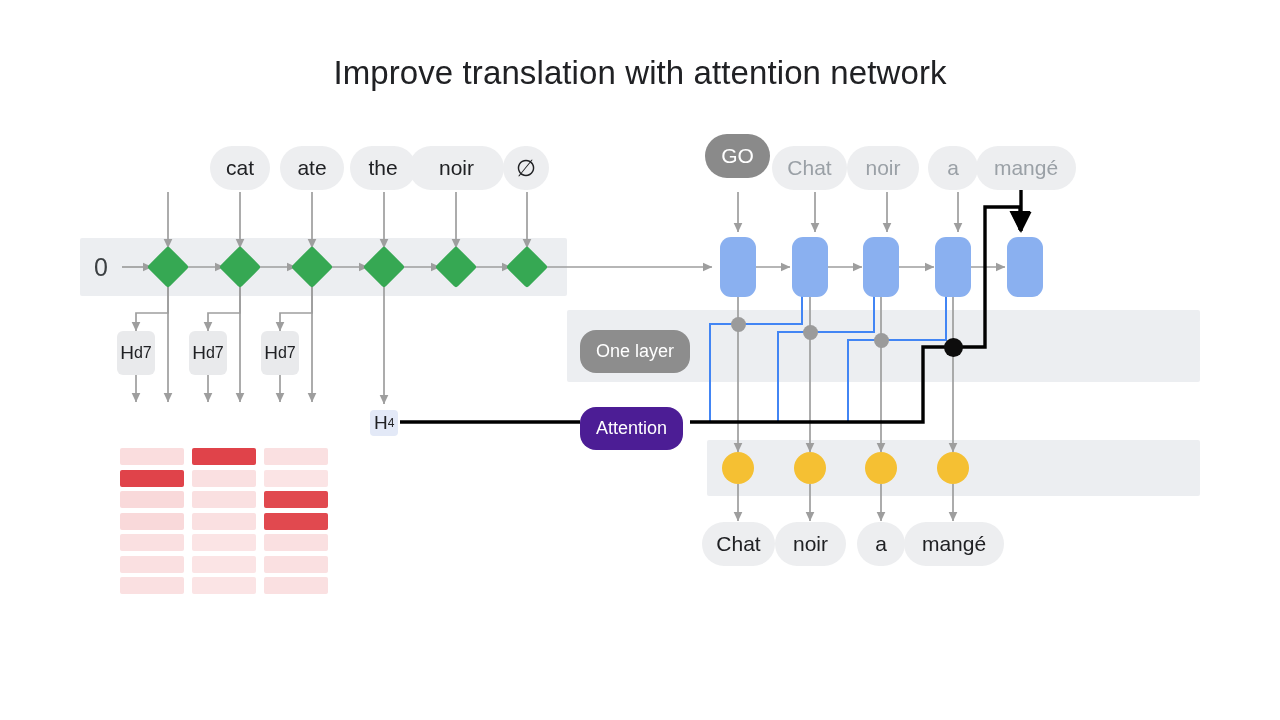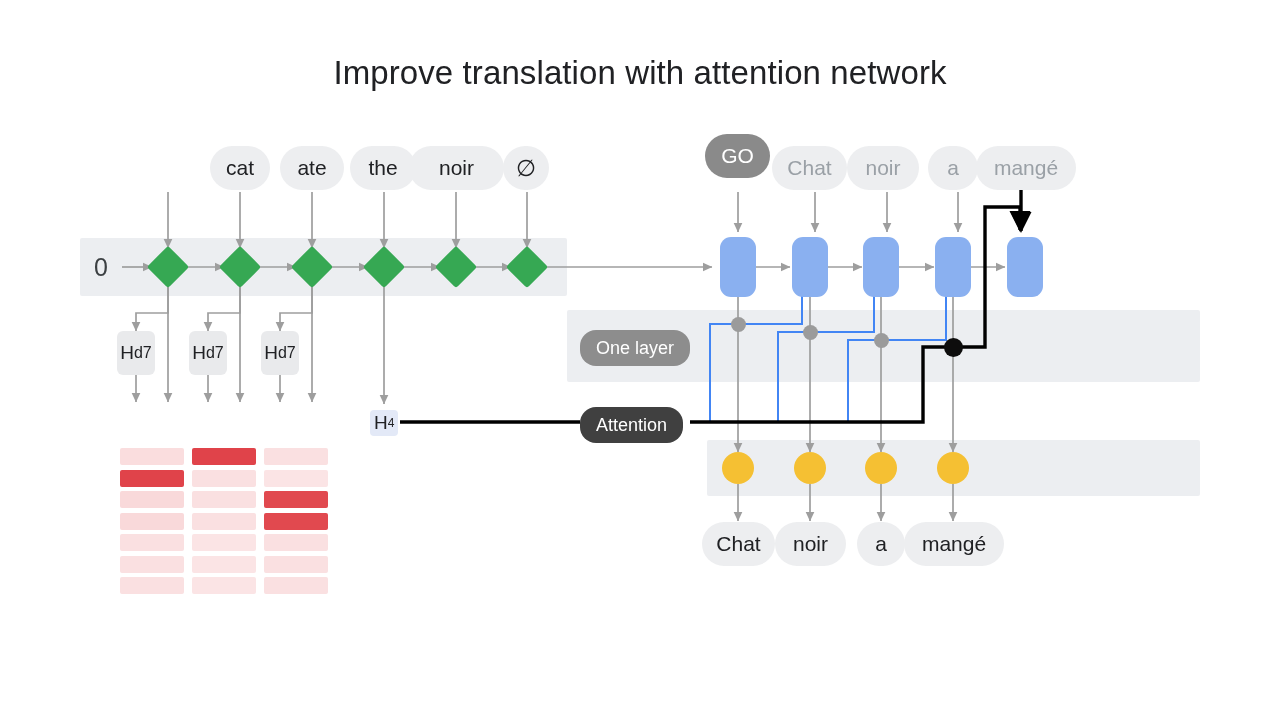--- a/index.html
+++ b/index.html
@@ -49,24 +49,24 @@
   .h4box sub{font-size:12px;}
 
   
   .formula{position:absolute;font-size:19px;color:#3c4043;white-space:nowrap;}
   .formula .a{color:#cc2127;font-weight:bold;}
   .formula sub{font-size:12px;}
   .formula .op{color:#3c4043;}
 
   
   .lpill{position:absolute;display:flex;align-items:center;justify-content:center;
-         height:36px;border-radius:16px;font-size:18px;color:#ffffff;padding:0 16px;
+         height:43px;border-radius:16px;font-size:18px;color:#ffffff;padding:0 16px;
          box-sizing:border-box;}
   .lpill.gray{background:#8d8d8d;}
-  .lpill.blue{background:#404040;text-align:center;}
+  .lpill.blue{background:#4c1d95;text-align:center;}
 
   
   .hmcell{position:absolute;border-radius:2px;}
 
   
   .dot{position:absolute;width:15px;height:15px;border-radius:50%;background:#9b9b9b;}
   .dot.black{background:#0d0d0d;width:19px;height:19px;}
 </style>
 </head>
 <body>

